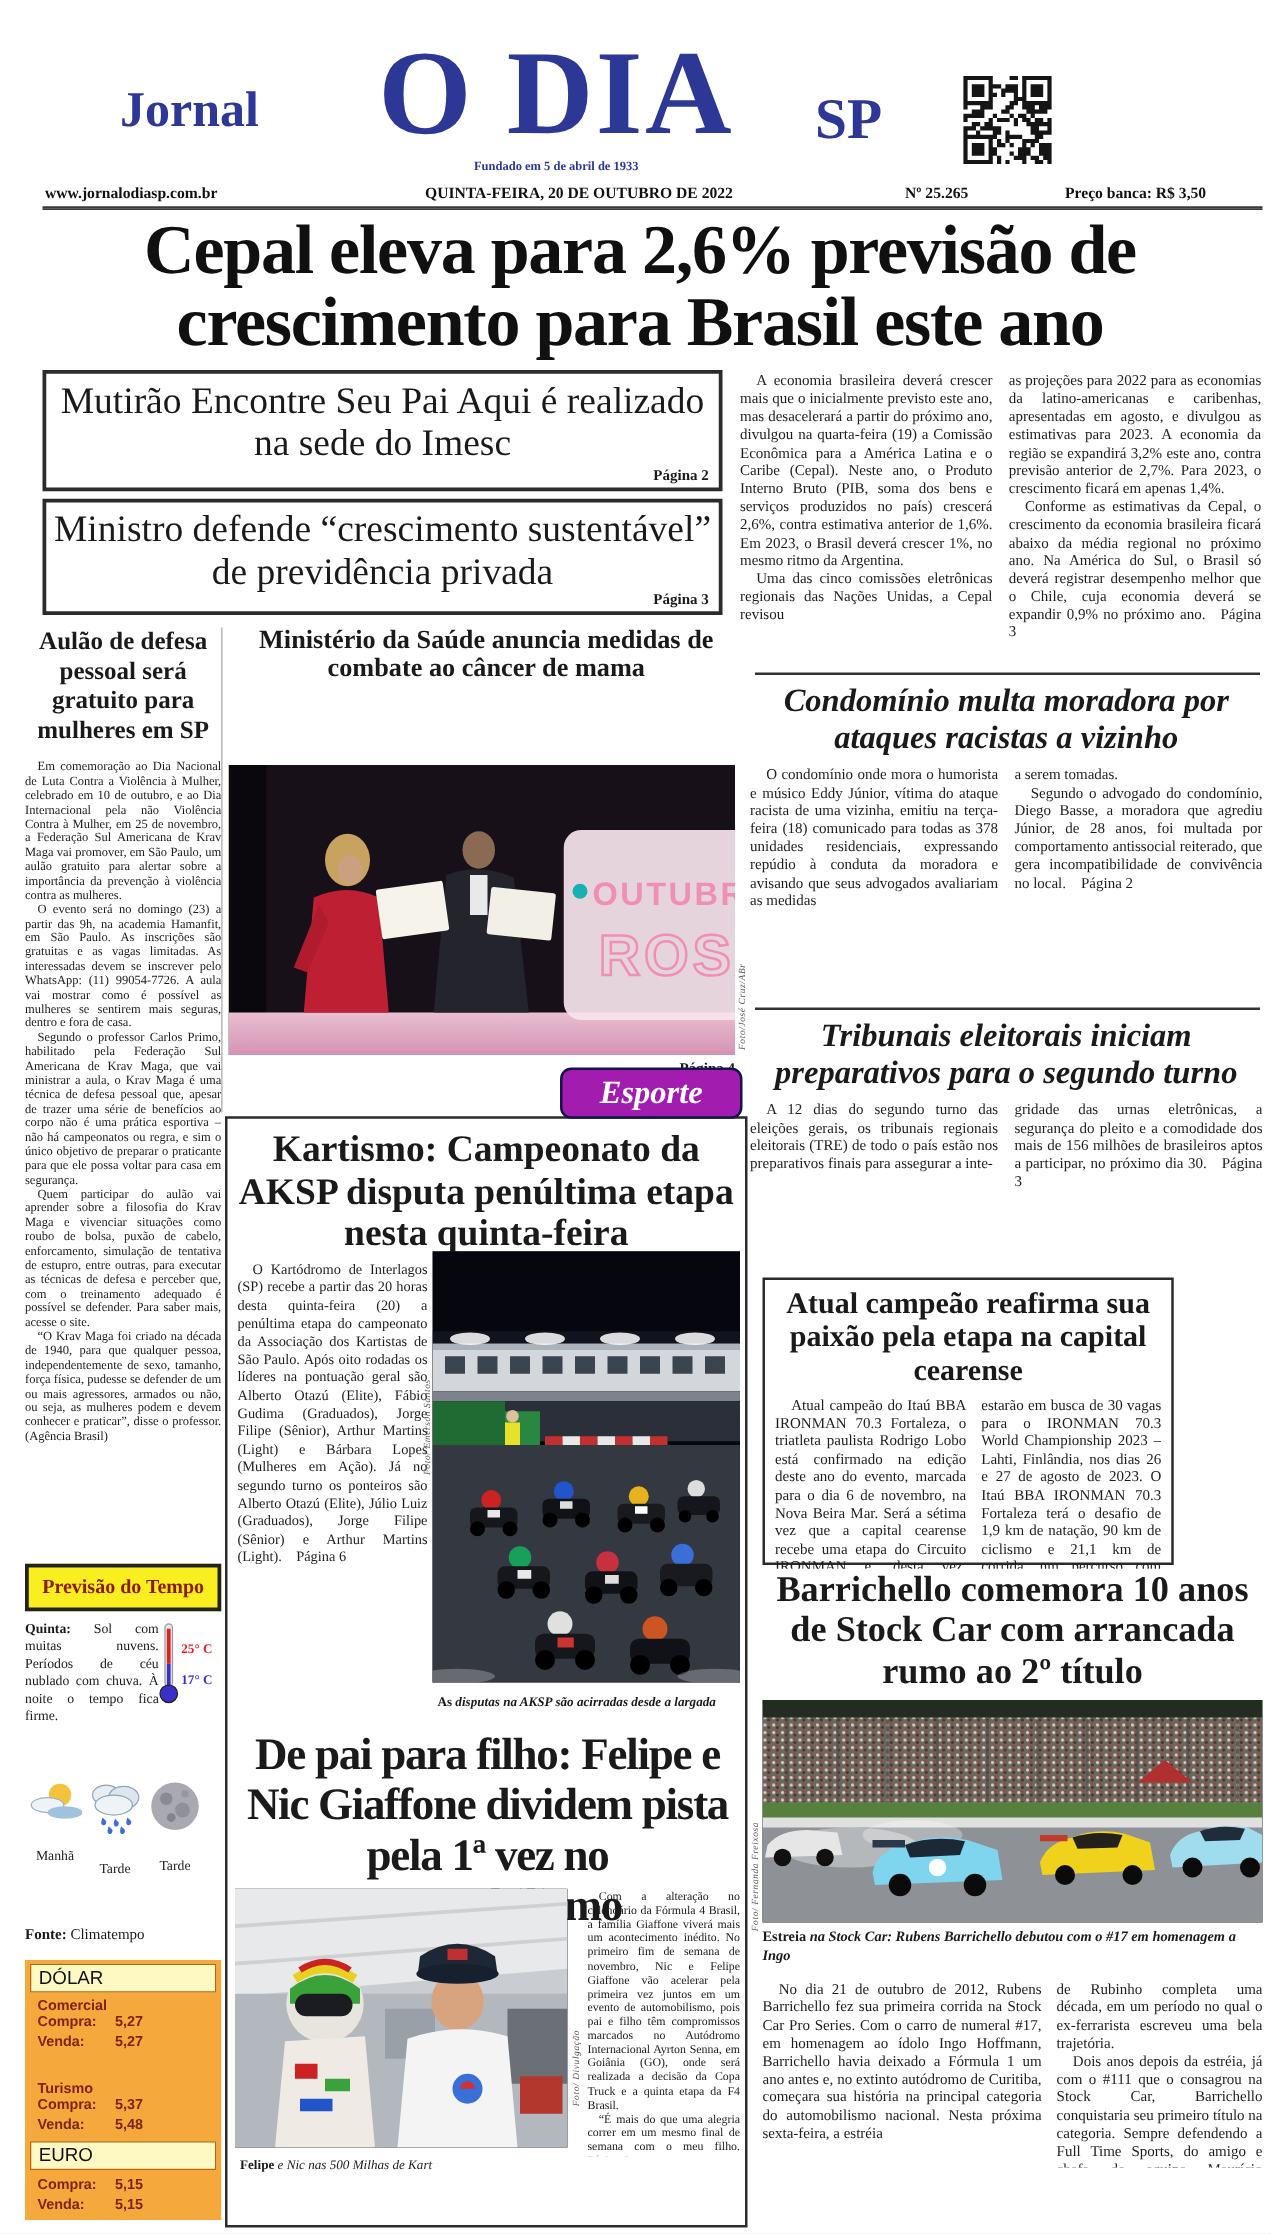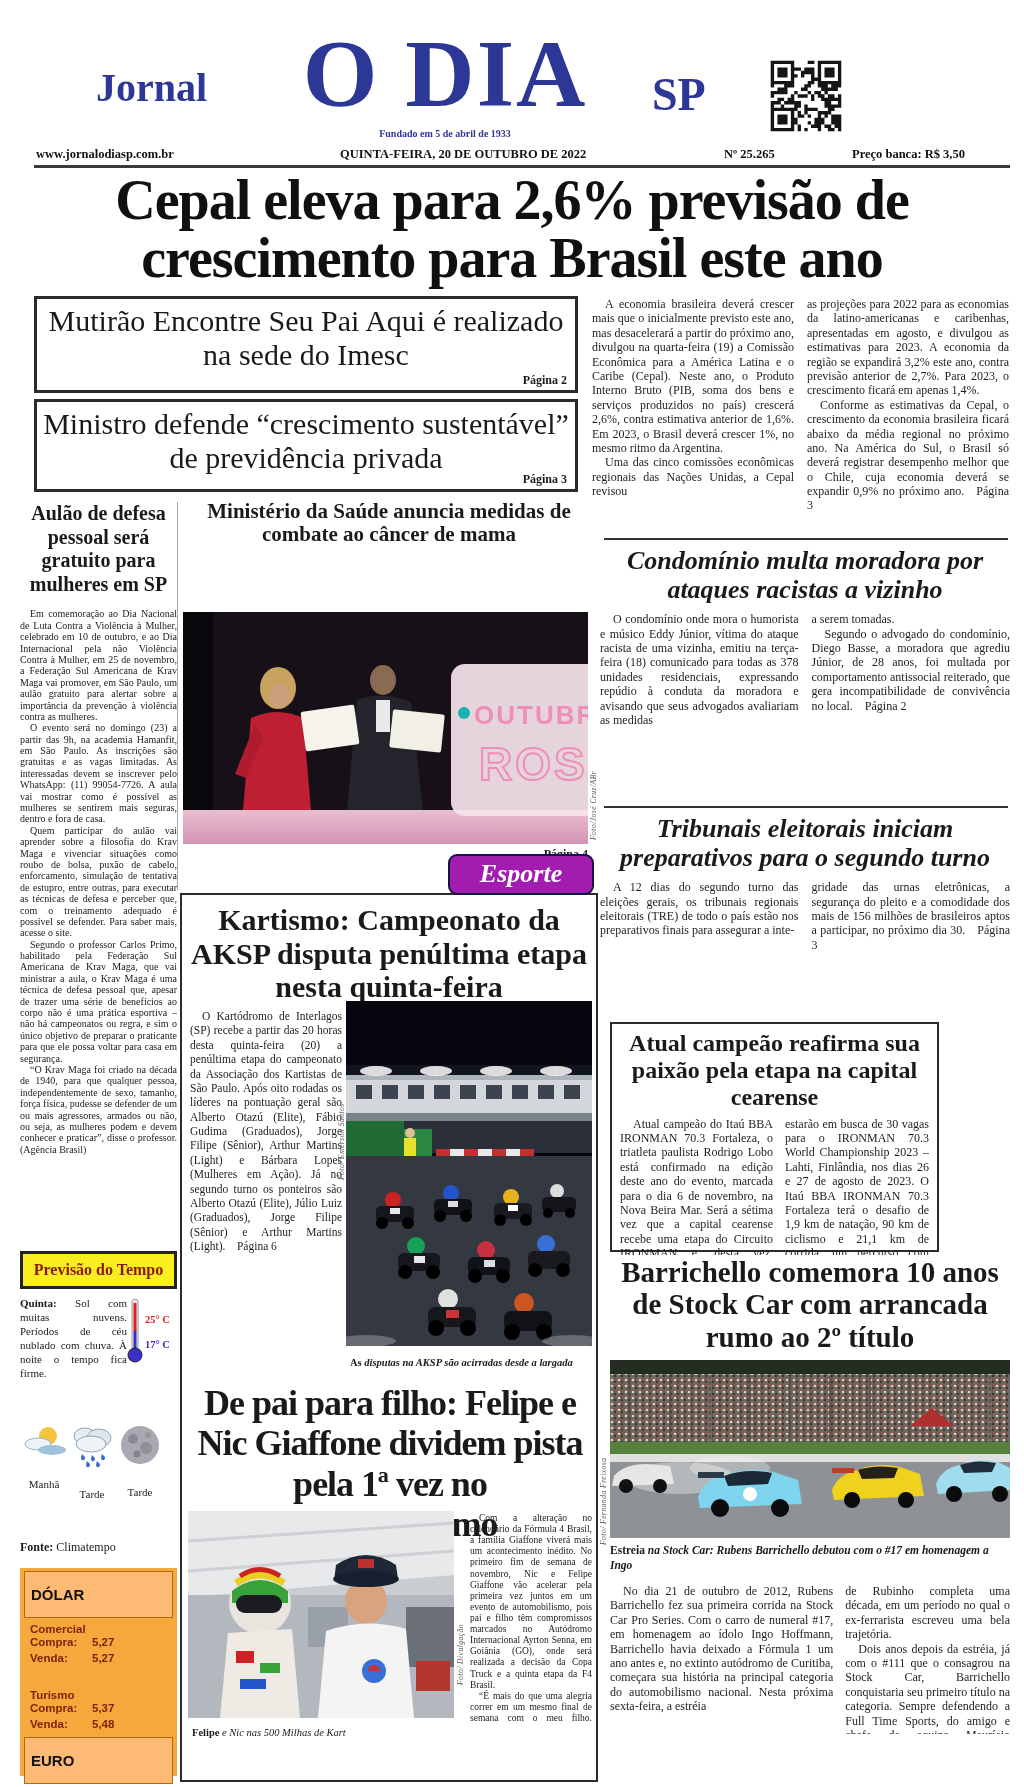--- a/index.html
+++ b/index.html
@@ -89,21 +89,21 @@
   .thermo-wrap { float:right; width:50px; display:flex; align-items:center; gap:2px; }
   .temps { display:flex; flex-direction:column; gap:12px; font-size:10.5px; font-weight:bold; }
   .t-high { color:#e01f1f; } .t-low { color:#3a30c8; }
   .wicons { position:absolute; left:20px; top:1424px; width:157px; display:flex; justify-content:flex-start; }
   .wicon { width:48px; text-align:center; }
   .wicon .wlabel { display:block; margin-top:16px; font-size:11px; color:#222; }
   .fonte { position:absolute; left:20px; top:1540px; width:157px; font-size:12px; }
   .fonte b { font-weight:bold; }
 
   .currency { position:absolute; left:20px; top:1568px; width:157px; height:208px; background:#f5a93c; font-family:"Liberation Sans", sans-serif; }
-  .cur-head { margin:3px 4px 2px 4px; background:#fdba74; border:1px solid #b06a10; font-size:15px; font-weight:bold; color:#111; padding:14px 6px; }
+  .cur-head { margin:3px 4px 2px 4px; background:#fef9c3; border:1px solid #b06a10; font-size:15px; font-weight:normal; color:#111; padding:2px 6px; }
   .cur-rows { padding:3px 10px 2px 10px; color:#7c2510; font-weight:bold; font-size:11.5px; }
   .cur-row { display:flex; line-height:1.35; }
   .cur-row .lbl { width:62px; }
   .cur-sec { margin-top:23px; }
 </style>
 </head>
 <body>
 
 <div class="page">
 
@@ -131,21 +131,21 @@
     <div class="hbox-page">Página 2</div>
   </section>
   <section class="hbox hbox2">
     <div class="hbox-text">Ministro defende “crescimento sustentável” de previdência privada</div>
     <div class="hbox-page">Página 3</div>
   </section>
 
   <section class="economy">
     <div class="col body">
         <p>A economia brasileira deverá crescer mais que o inicialmente previsto este ano, mas desacelerará a partir do próximo ano, divulgou na quarta-feira (19) a Comissão Econômica para a América Latina e o Caribe (Cepal). Neste ano, o Produto Interno Bruto (PIB, soma dos bens e serviços produzidos no país) crescerá 2,6%, contra estimativa anterior de 1,6%. Em 2023, o Brasil deverá crescer 1%, no mesmo ritmo da Argentina.</p>
-        <p>Uma das cinco comissões econômicas regionais das Nações Unidas, a Cepal revisou</p>
+        <p>Uma das cinco comissões eletrônicas regionais das Nações Unidas, a Cepal revisou</p>
       </div>
     <div class="col body cont">
         <p>as projeções para 2022 para as economias da latino-americanas e caribenhas, apresentadas em agosto, e divulgou as estimativas para 2023. A economia da região se expandirá 3,2% este ano, contra previsão anterior de 2,7%. Para 2023, o crescimento ficará em apenas 1,4%.</p>
         <p>Conforme as estimativas da Cepal, o crescimento da economia brasileira ficará abaixo da média regional no próximo ano. Na América do Sul, o Brasil só deverá registrar desempenho melhor que o Chile, cuja economia deverá se expandir 0,9% no próximo ano.  Página 3</p>
       </div>
   </section>
 
   <div class="rrule rrule1"></div>
 
   <section class="condominio">
@@ -174,22 +174,22 @@
         </div>
     </div>
   </section>
 
   <div class="vhair"></div>
   <aside class="sidebar">
     <h2 class="aulao-h">Aulão de defesa pessoal será gratuito para mulheres em SP</h2>
     <div class="aulao-body">
         <p>Em comemoração ao Dia Nacional de Luta Contra a Violência à Mulher, celebrado em 10 de outubro, e ao Dia Internacional pela não Violência Contra à Mulher, em 25 de novembro, a Federação Sul Americana de Krav Maga vai promover, em São Paulo, um aulão gratuito para alertar sobre a importância da prevenção à violência contra as mulheres.</p>
         <p>O evento será no domingo (23) a partir das 9h, na academia Hamanfit, em São Paulo. As inscrições são gratuitas e as vagas limitadas. As interessadas devem se inscrever pelo WhatsApp: (11) 99054-7726. A aula vai mostrar como é possível as mulheres se sentirem mais seguras, dentro e fora de casa.</p>
+        <p>Segundo o professor Carlos Primo, habilitado pela Federação Sul Americana de Krav Maga, que vai ministrar a aula, o Krav Maga é uma técnica de defesa pessoal que, apesar de trazer uma série de benefícios ao corpo não é uma prática esportiva – não há campeonatos ou regra, e sim o único objetivo de preparar o praticante para que ele possa voltar para casa em segurança.</p>
         <p>Quem participar do aulão vai aprender sobre a filosofia do Krav Maga e vivenciar situações como roubo de bolsa, puxão de cabelo, enforcamento, simulação de tentativa de estupro, entre outras, para executar as técnicas de defesa e perceber que, com o treinamento adequado é possível se defender. Para saber mais, acesse o site.</p>
-        <p>Segundo o professor Carlos Primo, habilitado pela Federação Sul Americana de Krav Maga, que vai ministrar a aula, o Krav Maga é uma técnica de defesa pessoal que, apesar de trazer uma série de benefícios ao corpo não é uma prática esportiva – não há campeonatos ou regra, e sim o único objetivo de preparar o praticante para que ele possa voltar para casa em segurança.</p>
         <p>“O Krav Maga foi criado na década de 1940, para que qualquer pessoa, independentemente de sexo, tamanho, força física, pudesse se defender de um ou mais agressores, armados ou não, ou seja, as mulheres podem e devem conhecer e praticar”, disse o professor. (Agência Brasil)</p>
       </div>
   </aside>
 
   <div class="weather-title">Previsão do Tempo</div>
   <div class="forecast">
     <div class="thermo-wrap">
       <span>
         <svg width="16" height="66" viewBox="0 0 16 66" xmlns="http://www.w3.org/2000/svg">
           <rect x="5" y="2" width="6" height="50" rx="3" fill="#e8e8e8" stroke="#999"></rect>

